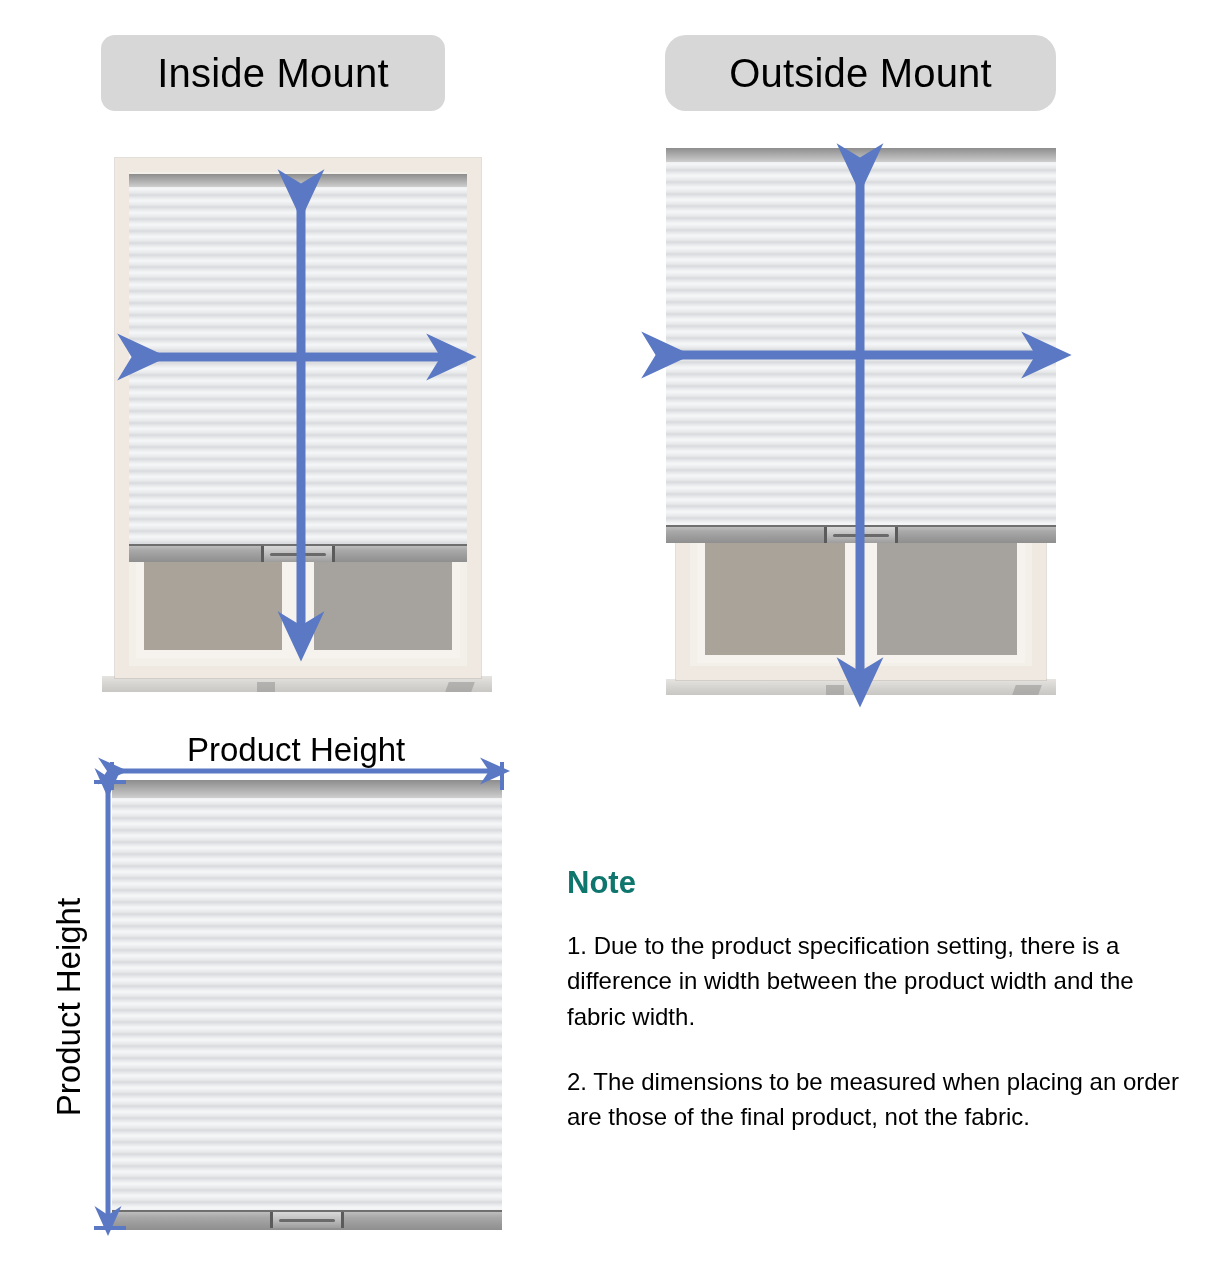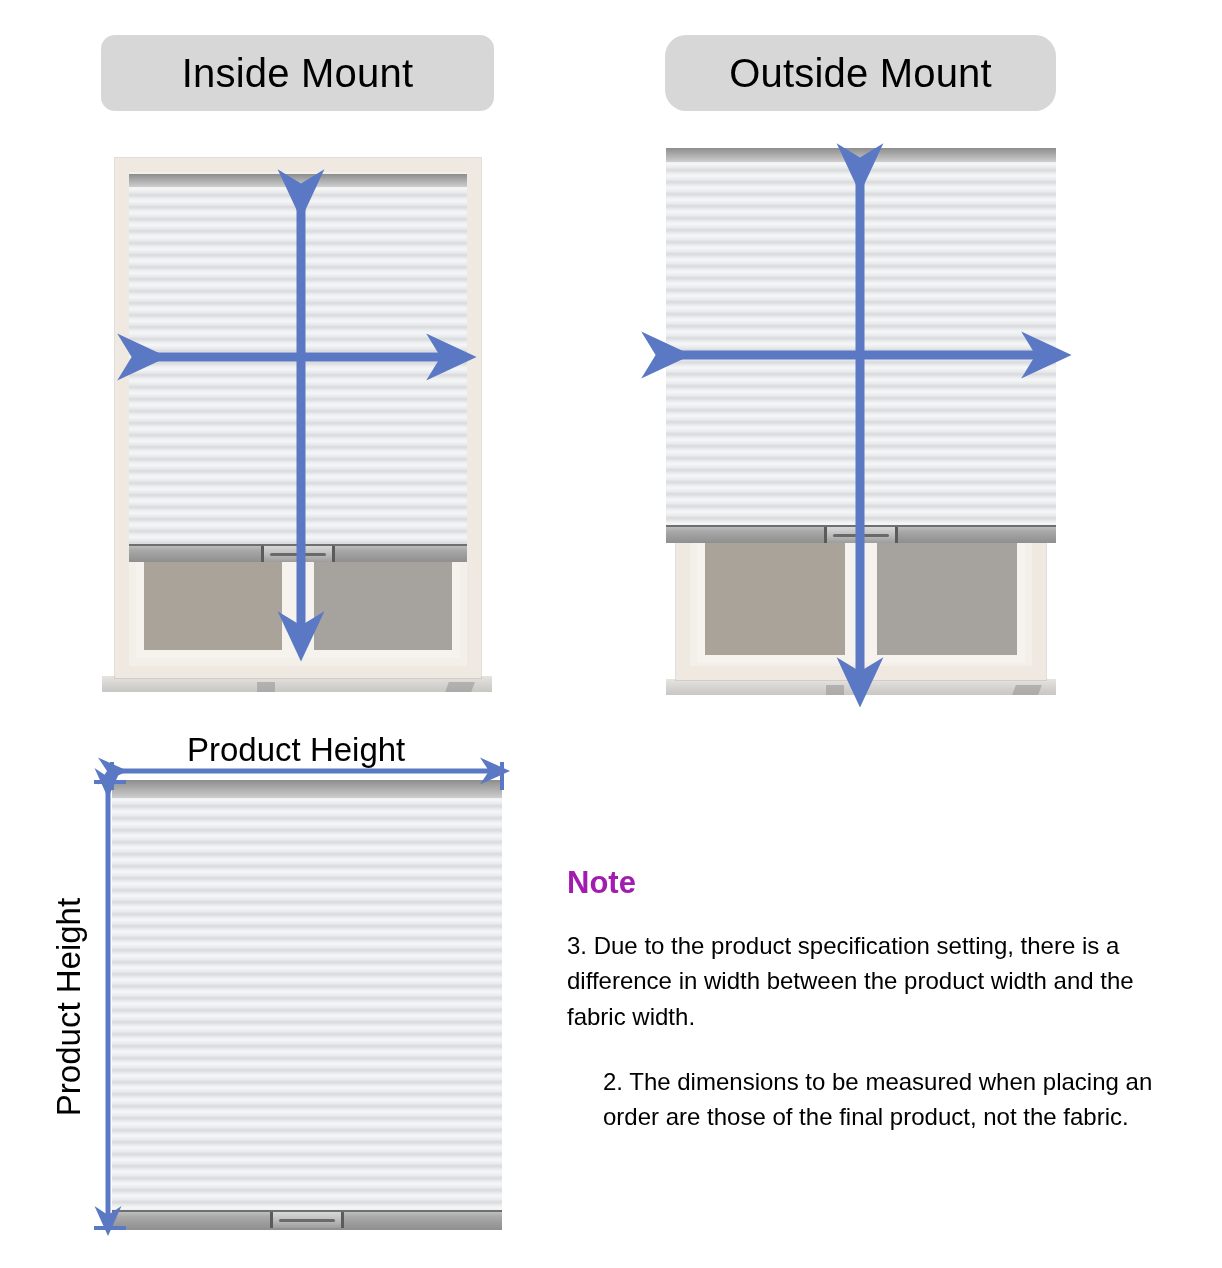--- a/index.html
+++ b/index.html
@@ -21,21 +21,21 @@
     background: #d7d7d7;
     border-radius: 14px;
     display: flex;
     align-items: center;
     justify-content: center;
     color: #000;
     font-size: 40px;
     font-weight: 400;
     letter-spacing: 0.2px;
   }
-  #badge-inside  { left: 101px; top: 35px; width: 393px; height: 76px; }
+  #badge-inside  { left: 101px; top: 35px; width: 344px; height: 76px; }
   #badge-outside { left: 665px; top: 35px; width: 391px; height: 76px; border-radius: 21px; }
 
   
   .fabric {
     background-color: #e3e4e6;
     background-image:
       repeating-linear-gradient(
         to bottom,
         #eff0f1 0px,
         #f5f6f7 2px,
@@ -144,31 +144,31 @@
   
   #note-block {
     position: absolute;
     left: 567px;
     top: 866px;
     width: 625px;
   }
   #note-title {
     font-size: 31px;
     font-weight: bold;
-    color: #a21caf;
+    color: #0f766e;
     margin: 0 0 28px 0;
     line-height: 1.1;
   }
   .note-item {
     font-size: 24px;
     line-height: 1.47;
     color: #000;
     margin: 0 0 30px 0;
   }
-  .note-item:last-child { margin-bottom: 0; margin-left: 36px; }
+  .note-item:last-child { margin-bottom: 0; }
 </style>
 </head>
 <body>
 
 <div class="badge" id="badge-inside">
   <span>Inside Mount</span>
 </div>
 
 <div class="badge" id="badge-outside">
   <span>Outside Mount</span>
@@ -278,15 +278,15 @@
     <line x1="108" y1="786" x2="108" y2="1224" stroke="#5a78c4" stroke-width="5" marker-start="url(#ah-pd)" marker-end="url(#ah-pd)"></line>
   </svg>
 
   <div class="dim-label" id="label-product-width">Product Height</div>
 
   <div class="dim-label" id="label-product-height">Product Height</div>
 </div>
 
 <div id="note-block">
   <div id="note-title">Note</div>
-  <p class="note-item">3. Due to the product specification setting, there is a difference in width between the product width and the fabric width.</p>
+  <p class="note-item">1. Due to the product specification setting, there is a difference in width between the product width and the fabric width.</p>
   <p class="note-item">2. The dimensions to be measured when placing an order are those of the final product, not the fabric.</p>
 </div>
 
 </body></html>

